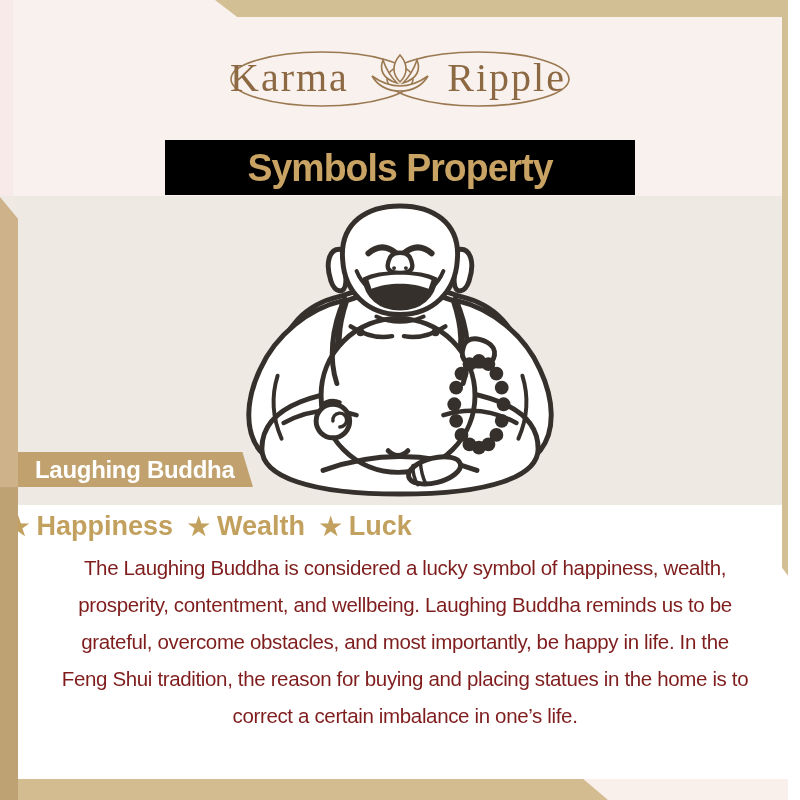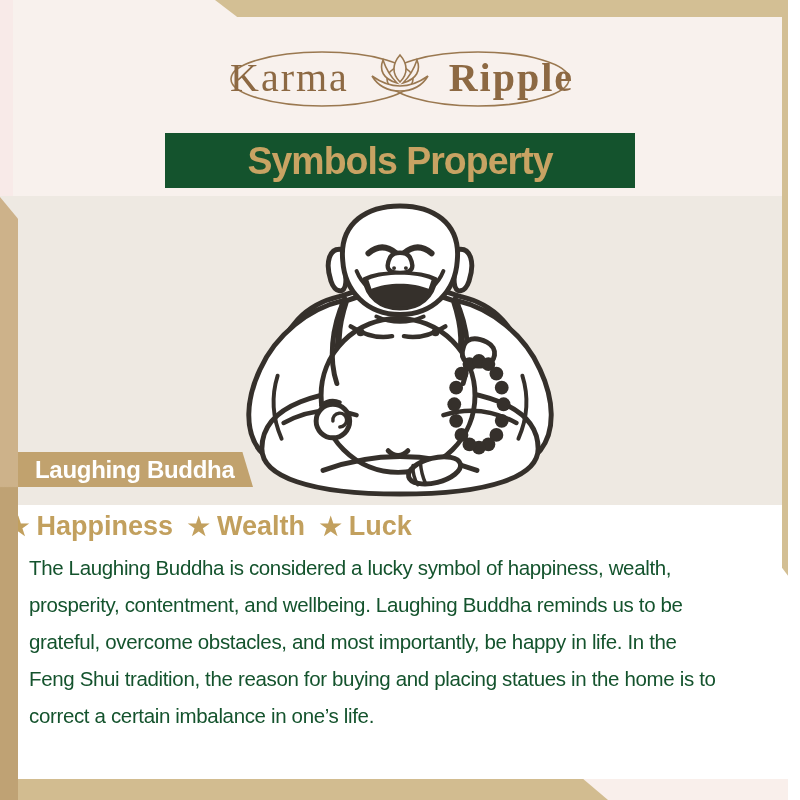--- a/index.html
+++ b/index.html
@@ -23,45 +23,45 @@
            clip-path:polygon(0 0,100% 3.6%,100% 100%,0 100%);z-index:6;}
   .bottom-bar{position:absolute;left:18px;top:779px;width:590px;height:21px;background:#d2bc90;
            clip-path:polygon(0 0,95.8% 0,100% 100%,0 100%);}
 
   
   .logo{position:absolute;left:226px;top:46px;width:348px;height:66px;z-index:3;}
   .logo svg{position:absolute;left:0;top:0;}
   .logo .word{position:absolute;top:50%;transform:translateY(-54%);
       font-family:"Liberation Serif",serif;font-size:40px;letter-spacing:2px;color:#8d6943;}
   .logo .w-left{left:4px;}
-  .logo .w-right{right:0px;font-weight:bold;}
+  .logo .w-right{right:8px;}
 
   
-  .title-box{position:absolute;left:165px;top:133px;width:470px;height:55px;background:#14532d;z-index:2;}
+  .title-box{position:absolute;left:165px;top:140px;width:470px;height:55px;background:#000000;z-index:2;}
   .title-box .title{width:100%;text-align:center;line-height:55px;font-weight:700;
       font-size:39px;letter-spacing:-1px;color:#c8a363;transform:scaleX(.96);}
 
   
   .buddha{position:absolute;left:230px;top:202px;width:340px;height:296px;z-index:2;}
 
   
   .banner{position:absolute;left:18px;top:452px;width:235px;height:35px;background:#c1a26e;
       clip-path:polygon(0 0,95.5% 0,100% 100%,0 100%);z-index:5;}
   .banner .banner-label{display:block;padding-left:17px;line-height:35px;color:#ffffff;
       font-weight:700;font-size:24px;letter-spacing:-0.3px;}
 
   
   .props{position:absolute;left:0;top:503px;width:800px;height:46px;line-height:46px;
       text-align:left;color:#c2a05e;font-weight:700;font-size:27px;z-index:3;}
   .props .star{padding:0 7px;font-size:25px;}
 
   
   .description{position:absolute;left:29px;top:549px;width:752px;z-index:3;
-      font-size:20.5px;line-height:37px;letter-spacing:-0.35px;color:#14532d;
-      white-space:pre-line;font-weight:400;}
+      font-size:20.5px;line-height:37px;letter-spacing:-0.35px;color:#7f1d1d;
+      white-space:pre-line;font-weight:400;text-align:center;}
 </style>
 </head>
 <body>
 
 <div class="canvas">
 
   <div class="sec-top"></div>
   <div class="sec-mid"></div>
   <div class="sec-white"></div>
   <div class="sec-bottom"></div>

